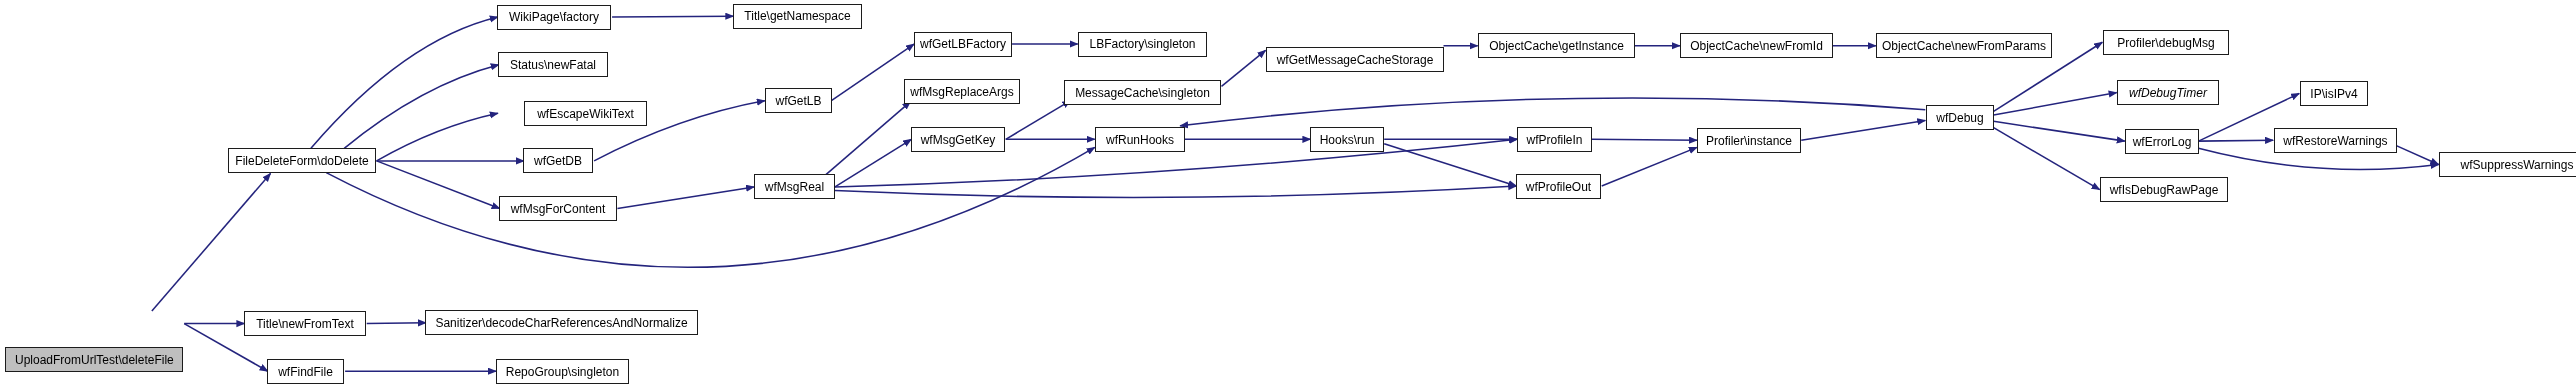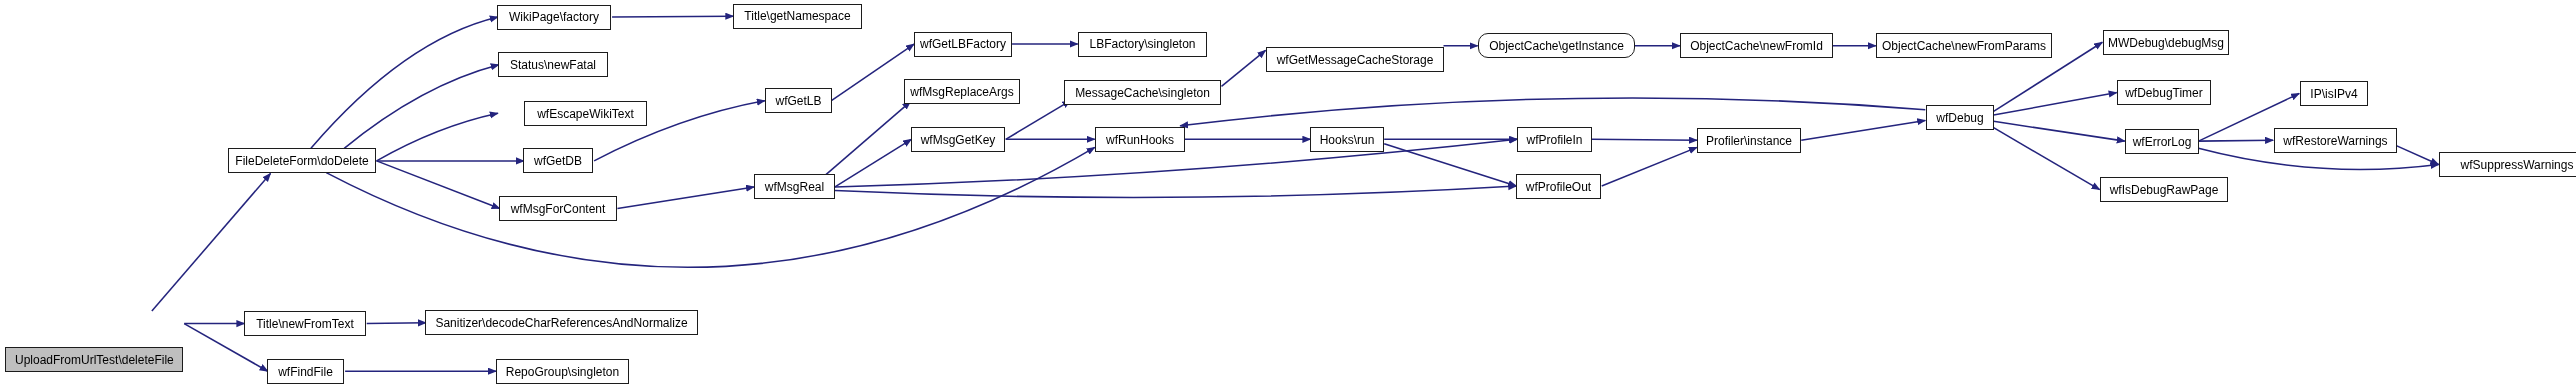--- a/index.html
+++ b/index.html
@@ -72,33 +72,33 @@
   <div class="node" id="n-statusNewFatal" style="left: 498px; top: 52px; width: 110px; background: rgb(255, 255, 255); border-color: rgb(28, 28, 28);">Status\newFatal</div>
   <div class="node" id="n-wfEscapeWikiText" style="left: 524px; top: 101px; width: 123px; background: rgb(255, 255, 255); border-color: rgb(28, 28, 28);">wfEscapeWikiText</div>
   <div class="node" id="n-wfGetDB" style="left: 523px; top: 148px; width: 70px; background: rgb(255, 255, 255); border-color: rgb(28, 28, 28);">wfGetDB</div>
   <div class="node" id="n-wfMsgForContent" style="left: 499px; top: 196px; width: 118px; background: rgb(255, 255, 255); border-color: rgb(28, 28, 28);">wfMsgForContent</div>
   <div class="node" id="n-wfGetLB" style="left: 765px; top: 88px; width: 67px; background: rgb(255, 255, 255); border-color: rgb(28, 28, 28);">wfGetLB</div>
   <div class="node" id="n-wfGetLBFactory" style="left: 914px; top: 31.5px; width: 98px; background: rgb(255, 255, 255); border-color: rgb(28, 28, 28);">wfGetLBFactory</div>
   <div class="node" id="n-lbFactorySingleton" style="left: 1078px; top: 31.5px; width: 129px; background: rgb(255, 255, 255); border-color: rgb(28, 28, 28);">LBFactory\singleton</div>
   <div class="node" id="n-wfMsgReplaceArgs" style="left: 904px; top: 79px; width: 116px; background: rgb(255, 255, 255); border-color: rgb(28, 28, 28);">wfMsgReplaceArgs</div>
   <div class="node" id="n-messageCacheSingleton" style="left: 1064px; top: 80px; width: 157px; background: rgb(255, 255, 255); border-color: rgb(28, 28, 28);">MessageCache\singleton</div>
   <div class="node" id="n-wfGetMessageCacheStorage" style="left: 1266px; top: 47px; width: 178px; background: rgb(255, 255, 255); border-color: rgb(28, 28, 28);">wfGetMessageCacheStorage</div>
-  <div class="node" id="n-objectCacheGetInstance" style="left: 1478px; top: 33px; width: 157px; background: rgb(255, 255, 255); border-color: rgb(28, 28, 28); border-radius: 10px;">ObjectCache\getInstance</div>
+  <div class="node" id="n-objectCacheGetInstance" style="left: 1478px; top: 33px; width: 157px; background: rgb(255, 255, 255); border-color: rgb(28, 28, 28);">ObjectCache\getInstance</div>
   <div class="node" id="n-objectCacheNewFromId" style="left: 1680px; top: 33px; width: 153px; background: rgb(255, 255, 255); border-color: rgb(28, 28, 28);">ObjectCache\newFromId</div>
   <div class="node" id="n-objectCacheNewFromParams" style="left: 1876px; top: 33px; width: 176px; background: rgb(255, 255, 255); border-color: rgb(28, 28, 28);">ObjectCache\newFromParams</div>
   <div class="node" id="n-wfMsgReal" style="left: 754px; top: 174px; width: 81px; background: rgb(255, 255, 255); border-color: rgb(28, 28, 28);">wfMsgReal</div>
   <div class="node" id="n-wfMsgGetKey" style="left: 911px; top: 127px; width: 94px; background: rgb(255, 255, 255); border-color: rgb(28, 28, 28);">wfMsgGetKey</div>
   <div class="node" id="n-wfRunHooks" style="left: 1095px; top: 127px; width: 90px; background: rgb(255, 255, 255); border-color: rgb(28, 28, 28);">wfRunHooks</div>
   <div class="node" id="n-hooksRun" style="left: 1310px; top: 127px; width: 74px; background: rgb(255, 255, 255); border-color: rgb(28, 28, 28);">Hooks\run</div>
   <div class="node" id="n-wfProfileIn" style="left: 1517px; top: 127px; width: 75px; background: rgb(255, 255, 255); border-color: rgb(28, 28, 28);">wfProfileIn</div>
   <div class="node" id="n-wfProfileOut" style="left: 1516px; top: 174px; width: 85px; background: rgb(255, 255, 255); border-color: rgb(28, 28, 28);">wfProfileOut</div>
   <div class="node" id="n-profilerInstance" style="left: 1697px; top: 128px; width: 104px; background: rgb(255, 255, 255); border-color: rgb(28, 28, 28);">Profiler\instance</div>
   <div class="node" id="n-wfDebug" style="left: 1926px; top: 105px; width: 68px; background: rgb(255, 255, 255); border-color: rgb(28, 28, 28);">wfDebug</div>
-  <div class="node" id="n-mwDebugDebugMsg" style="left: 2103px; top: 30px; width: 126px; background: rgb(255, 255, 255); border-color: rgb(28, 28, 28);">MWDebug\debugMsg</div>
-  <div class="node" id="n-wfDebugTimer" style="left: 2117px; top: 80px; width: 94px; background: rgb(255, 255, 255); border-color: rgb(28, 28, 28);">wfDebugTimer</div>
+  <div class="node" id="n-mwDebugDebugMsg" style="left: 2103px; top: 30px; width: 126px; background: rgb(255, 255, 255); border-color: rgb(28, 28, 28);">Profiler\debugMsg</div>
+  <div class="node" id="n-wfDebugTimer" style="left: 2117px; top: 80px; width: 102px; background: rgb(255, 255, 255); border-color: rgb(28, 28, 28); font-style: italic;">wfDebugTimer</div>
   <div class="node" id="n-ipIsIPv4" style="left: 2300px; top: 81px; width: 68px; background: rgb(255, 255, 255); border-color: rgb(28, 28, 28);">IP\isIPv4</div>
   <div class="node" id="n-wfErrorLog" style="left: 2125px; top: 129px; width: 74px; background: rgb(255, 255, 255); border-color: rgb(28, 28, 28);">wfErrorLog</div>
   <div class="node" id="n-wfRestoreWarnings" style="left: 2274px; top: 128px; width: 123px; background: rgb(255, 255, 255); border-color: rgb(28, 28, 28);">wfRestoreWarnings</div>
   <div class="node" id="n-wfSuppressWarnings" style="left: 2439px; top: 152px; width: 156px; background: rgb(255, 255, 255); border-color: rgb(28, 28, 28);">wfSuppressWarnings</div>
   <div class="node" id="n-wfIsDebugRawPage" style="left: 2100px; top: 177px; width: 128px; background: rgb(255, 255, 255); border-color: rgb(28, 28, 28);">wfIsDebugRawPage</div>
   <div class="node" id="n-titleNewFromText" style="left: 244px; top: 311px; width: 122px; background: rgb(255, 255, 255); border-color: rgb(28, 28, 28);">Title\newFromText</div>
   <div class="node" id="n-sanitizerDecode" style="left: 425px; top: 310px; width: 273px; background: rgb(255, 255, 255); border-color: rgb(28, 28, 28); text-align: right;">Sanitizer\decodeCharReferencesAndNormalize</div>
   <div class="node" id="n-wfFindFile" style="left: 267px; top: 359px; width: 77px; background: rgb(255, 255, 255); border-color: rgb(28, 28, 28);">wfFindFile</div>
   <div class="node" id="n-repoGroupSingleton" style="left: 496px; top: 359px; width: 133px; background: rgb(255, 255, 255); border-color: rgb(28, 28, 28);">RepoGroup\singleton</div>
 </div>

